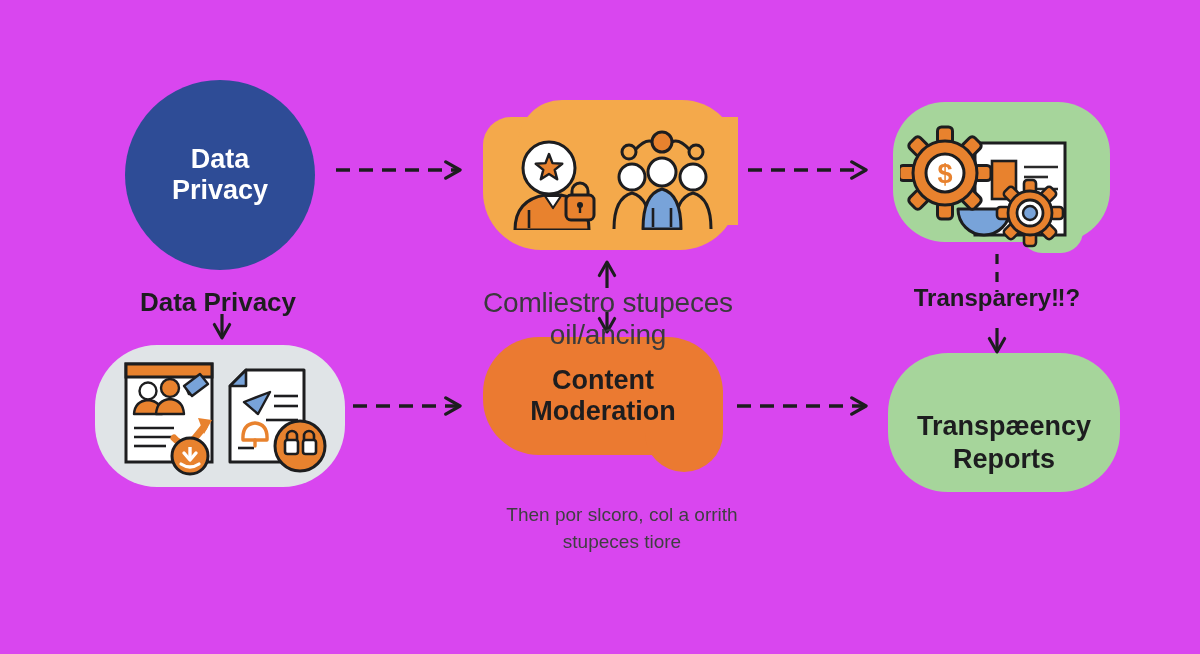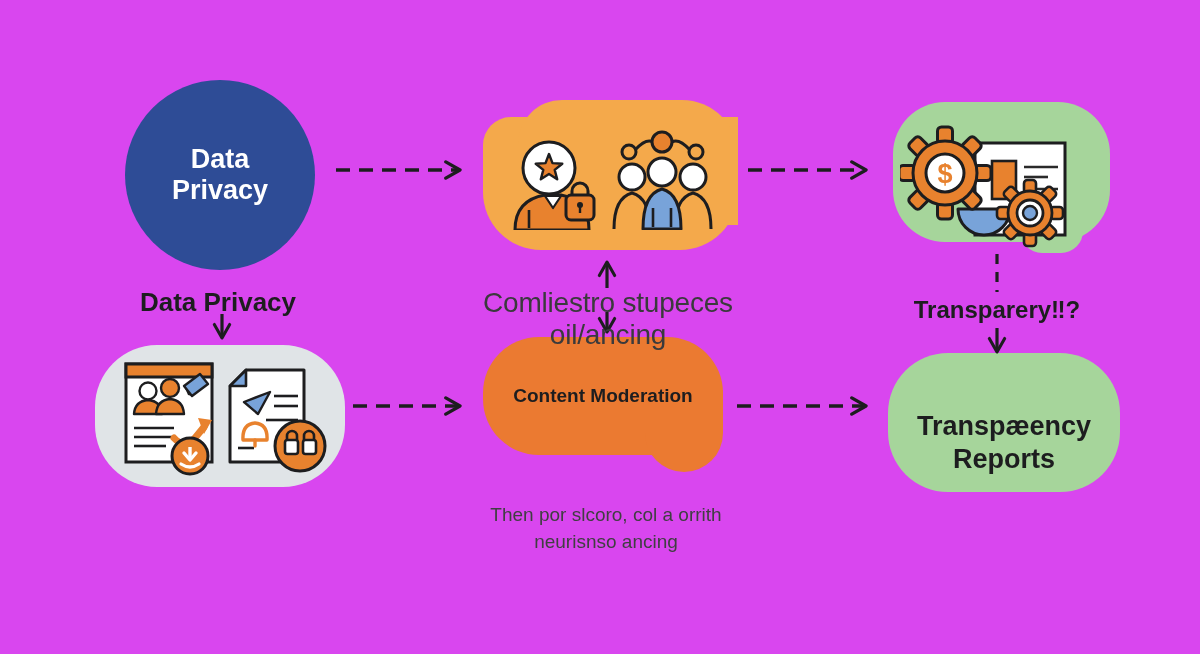--- a/index.html
+++ b/index.html
@@ -35,30 +35,30 @@
           border-radius:56px;}
   .blobD2{left:645px;top:390px;width:78px;height:82px;background:var(--orange-dark);
           border-radius:0 0 40px 40px;}
   
   .blobE{left:888px;top:353px;width:232px;height:139px;background:var(--green);
          border-radius:60px;}
   .blob-label{
     position:absolute;display:flex;align-items:center;justify-content:center;text-align:center;
     font-weight:700;color:#1d1d1f;
   }
-  .label-cm{left:483px;top:337px;width:240px;height:118px;font-size:19px;line-height:1.15;}
+  .label-cm{left:483px;top:337px;width:240px;height:118px;font-size:27px;line-height:1.15;}
   .label-cm span{width:200px;}
   .label-tr{left:888px;top:373px;width:232px;height:139px;font-size:27px;line-height:1.2;}
   .label-tr span{width:200px;}
   
   .caption{position:absolute;text-align:center;}
   .cap-dp{left:98px;top:287px;width:240px;font-size:26px;font-weight:700;color:#1d1d1f;}
   .cap-mid{left:447px;top:287px;width:322px;font-size:28px;font-weight:400;color:#3a3a3c;letter-spacing:-0.2px;}
-  .cap-right{left:877px;top:296px;width:240px;font-size:24px;font-weight:700;color:#1d1d1f;}
-  .cap-bottom{left:443px;top:502px;width:326px;font-size:19px;font-weight:400;color:#3f3f41;line-height:1.42;}
+  .cap-right{left:877px;top:284px;width:240px;font-size:24px;font-weight:700;color:#1d1d1f;}
+  .cap-bottom{left:459px;top:502px;width:326px;font-size:19px;font-weight:400;color:#3f3f41;line-height:1.42;}
   
   svg{display:block;}
   .arrow-layer{left:0;top:0;}
 </style>
 </head>
 <body>
 
 <div class="canvas">
 
   <div class="abs circle-node">
@@ -213,16 +213,16 @@
     <line x1="607" y1="312" x2="607" y2="330" stroke="#1d1d1f" stroke-width="3.2" marker-end="url(#head)"></line>
     <line x1="997" y1="254" x2="997" y2="292" stroke="#1d1d1f" stroke-width="3.2" stroke-dasharray="10 8"></line>
     <line x1="997" y1="328" x2="997" y2="350" stroke="#1d1d1f" stroke-width="3.2" marker-end="url(#head)"></line>
   </svg>
 
   <div class="caption cap-dp">Data Privacy</div>
   <div class="caption cap-mid">Comliestro stupeces oil/ancing</div>
   <div class="caption cap-right">Transparery‼?</div>
   <div class="caption cap-bottom">
     <div>Then por slcoro, col a orrith</div>
-    <div>neurisnso ancing</div>
+    <div>stupeces tiore</div>
   </div>
 
 </div>
 
 </body></html>

